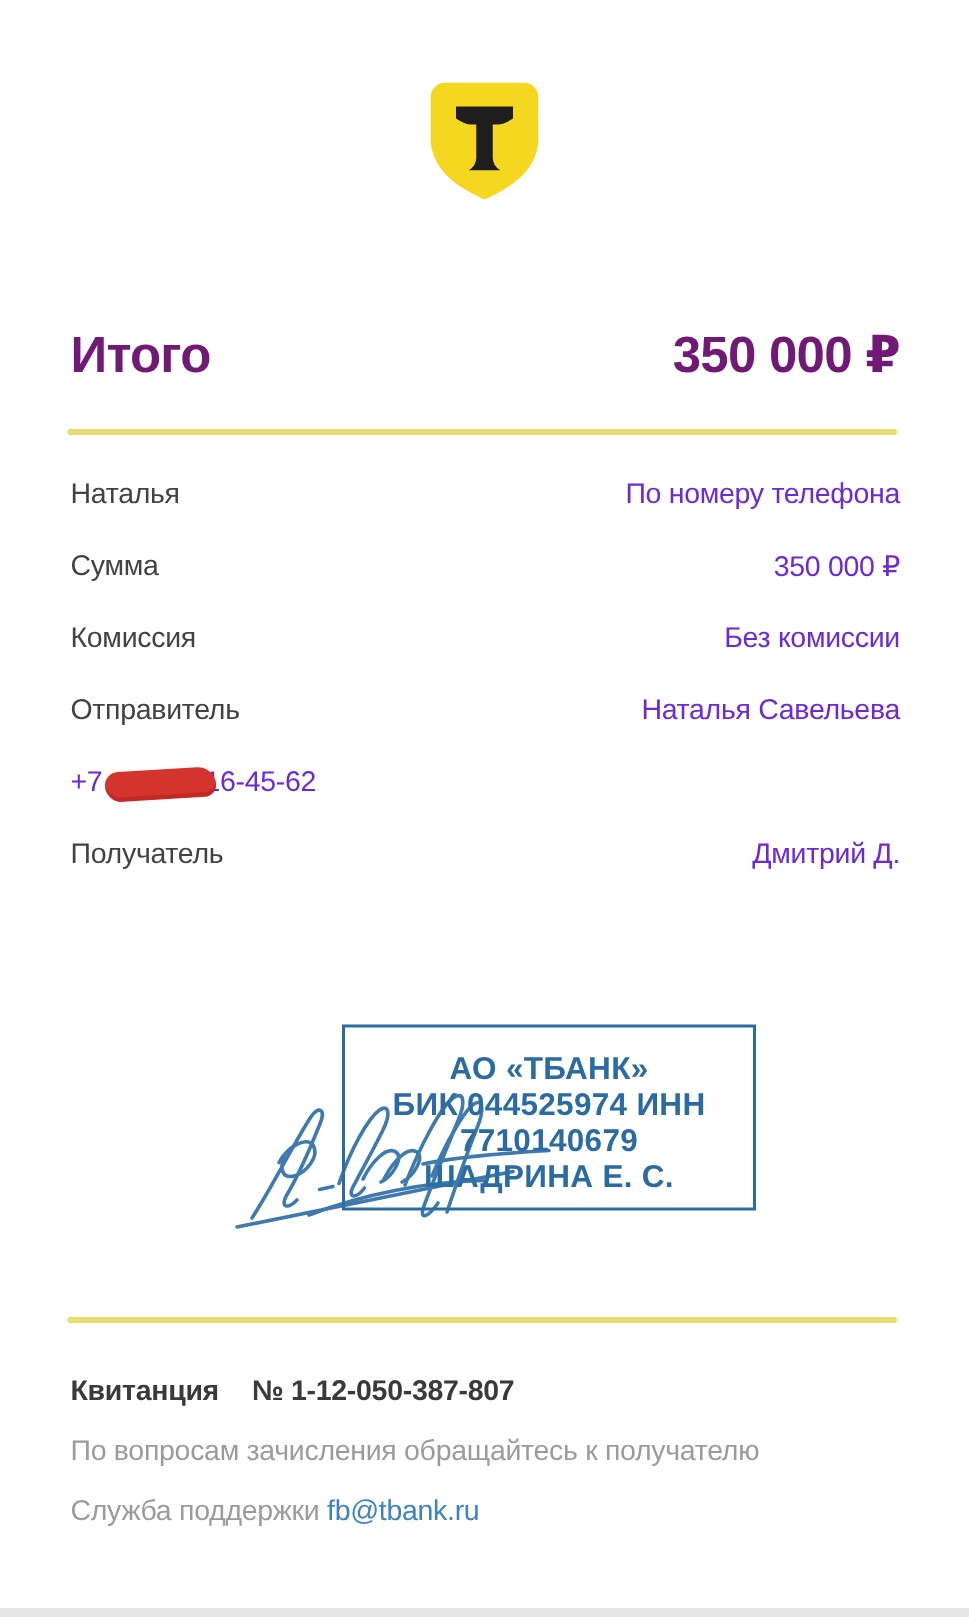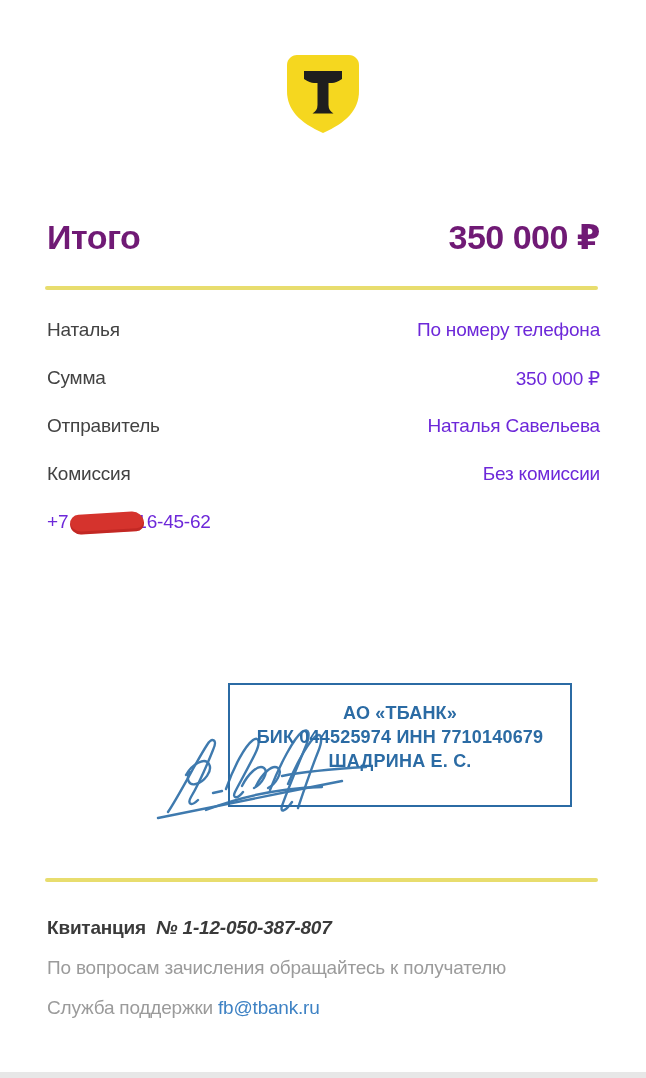--- a/index.html
+++ b/index.html
@@ -36,32 +36,32 @@
   .phone-value{display:flex;align-items:center;}
   .redaction{
     display:inline-block;width:74px;height:20px;background:#D5332D;
     border-radius:9px 12px 8px 11px;transform:rotate(-3.5deg);
     margin:0 -8px 0 2px;position:relative;top:1px;z-index:2;
     box-shadow:inset 0 -3px 0 rgba(160,20,20,.35);
   }
   
   .stamp-wrap{position:absolute;top:660px;left:0;width:646px;height:200px;}
   .stamp-box{
-    position:absolute;left:228px;top:23px;width:344px;height:124px;
+    position:absolute;left:228px;top:23px;width:276px;height:124px;
     border:2px solid #2B6BA4;box-sizing:border-box;text-align:center;
-    color:#2B6BA4;font-weight:700;font-size:18px;line-height:24px;
+    color:#2B6BA4;font-weight:700;font-size:21px;line-height:24px;
     padding-top:16px;letter-spacing:0.2px;
   }
   .signature{position:absolute;left:150px;top:30px;width:230px;height:160px;z-index:2;}
   
   .receipt-line{
     position:absolute;top:917px;left:47px;font-size:19px;font-weight:600;
     color:#3A3A3A;letter-spacing:-0.2px;
   }
-  .receipt-line .num{margin-left:10px;font-style:italic;}
+  .receipt-line .num{margin-left:22px;}
   .note-line{
     position:absolute;top:957px;left:47px;font-size:19px;color:#9B9B9B;
     letter-spacing:-0.2px;
   }
   .support-line{
     position:absolute;top:997px;left:47px;font-size:19px;color:#9B9B9B;
     letter-spacing:-0.2px;
   }
   .support-link{color:#3E82C4;text-decoration:none;font-weight:500;cursor:pointer;}
   .bottom-strip{
@@ -88,33 +88,37 @@
 <div class="details">
   <div class="row">
     <span class="label">Наталья</span>
     <span class="value">По номеру телефона</span>
   </div>
   <div class="row">
     <span class="label">Сумма</span>
     <span class="value">350 000 ₽</span>
   </div>
   <div class="row">
+    <span class="label">Комиссия</span>
+    <span class="value">Без комиссии</span>
+  </div>
+  <div class="row">
     <span class="label">Отправитель</span>
     <span class="value">Наталья Савельева</span>
-  </div>
-  <div class="row">
-    <span class="label">Комиссия</span>
-    <span class="value">Без комиссии</span>
   </div>
   <div class="row">
     <span class="value phone-value">
       <span>+7</span>
       <span class="redaction"></span>
       <span>16-45-62</span>
     </span>
+  </div>
+  <div class="row">
+    <span class="label">Получатель</span>
+    <span class="value">Дмитрий Д.</span>
   </div>
 </div>
 
 <div class="stamp-wrap">
   <div class="stamp-box">
     <div>АО «ТБАНК»</div>
     <div>БИК 044525974 ИНН 7710140679</div>
     <div>ШАДРИНА Е. С.</div>
   </div>
   <svg class="signature" viewBox="0 0 230 160">

